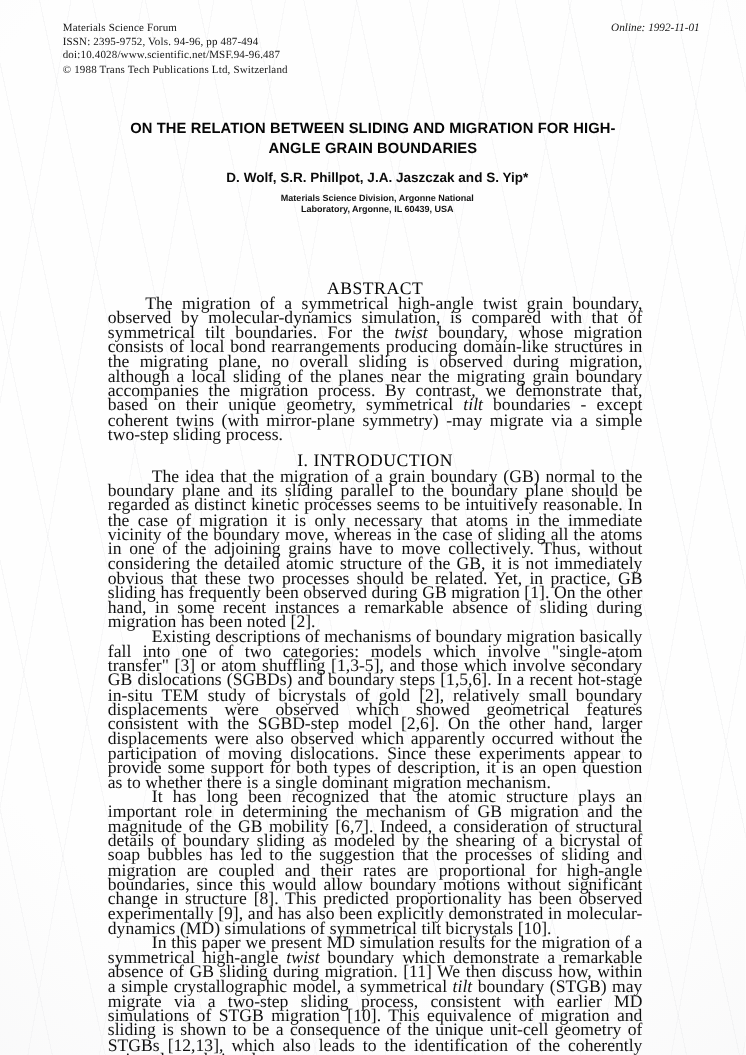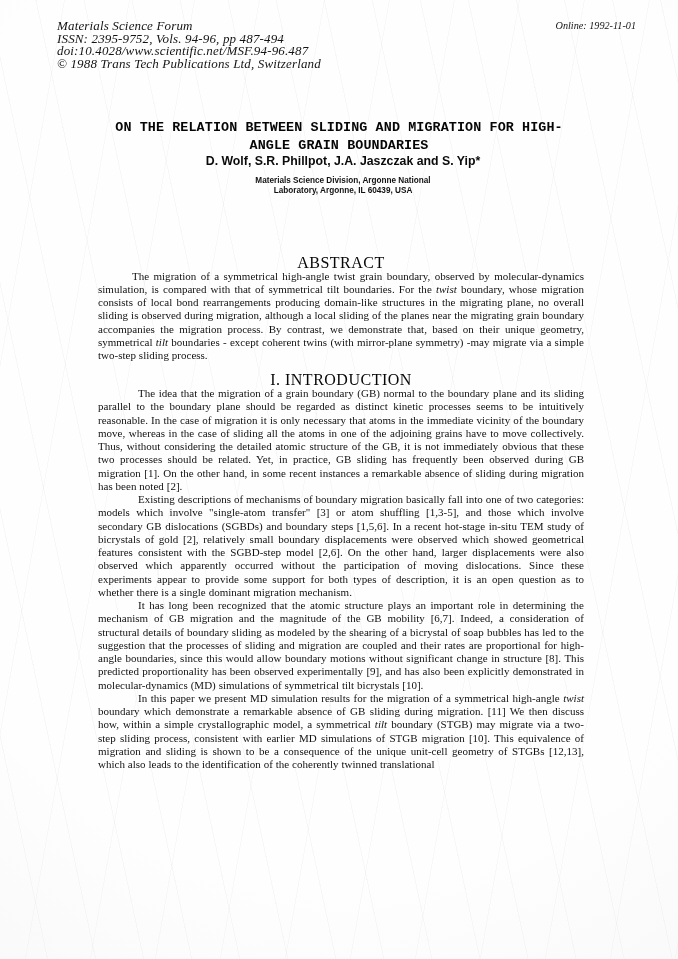--- a/index.html
+++ b/index.html
@@ -62,22 +62,21 @@
   .journal-header {
     position: absolute;
     top: 20px;
     left: 57px;
     right: 40px;
     display: flex;
     align-items: flex-start;
     justify-content: space-between;
   }
   .journal-lines {
-    font-style: italic;
-    font-size: 13px;
+    font-size: 10px;
     line-height: 12.6px;
     letter-spacing: 0.15px;
     color: #141414;
     white-space: nowrap;
   }
   .journal-lines div { display: block; }
   .online-date {
     font-style: italic;
     font-size: 10.2px;
     line-height: 12.6px;
@@ -88,26 +87,26 @@
 
   
   .title-block {
     position: absolute;
     top: 108px;
     left: 78px;
     right: 78px;
     text-align: center;
   }
   .paper-title {
-    font-family: Liberation Mono, monospace;
+    font-family: Liberation Sans, sans-serif;
     font-weight: bold;
     font-size: 13.4px;
     line-height: 17.5px;
     letter-spacing: 0.1px;
-    margin: 11px;
+    margin: 0;
     color: #060606;
   }
 
   .author-block {
     position: absolute;
     top: 153px;
     left: 78px;
     right: 70px;
     text-align: center;
     font-weight: bold;
@@ -141,21 +140,21 @@
     line-height: 13.2px;
     letter-spacing: 0.5px;
     margin: 0 0 0.5px 0;
     color: #070707;
     text-align: center;
   }
   .heading-gap { height: 11px; }
 
   p.para {
     margin: 0;
-    font-size: 11px;
+    font-size: 16px;
     line-height: 13.25px;
     text-align: justify;
     text-justify: inter-word;
     color: #111111;
     letter-spacing: 0.01px;
     word-spacing: 0.15px;
   }
   p.para.indent { text-indent: 34px; }
   p.para.indent-wide { text-indent: 40px; font-family: Liberation Serif, serif; }
   em { font-style: italic; }

